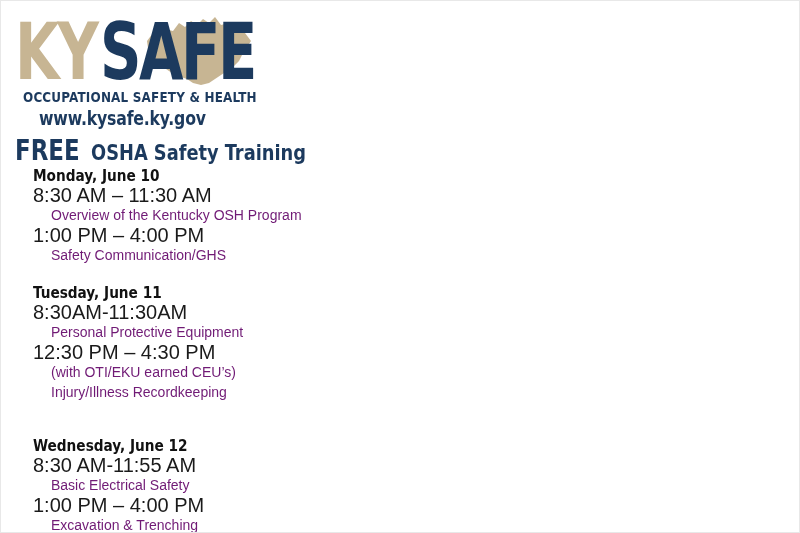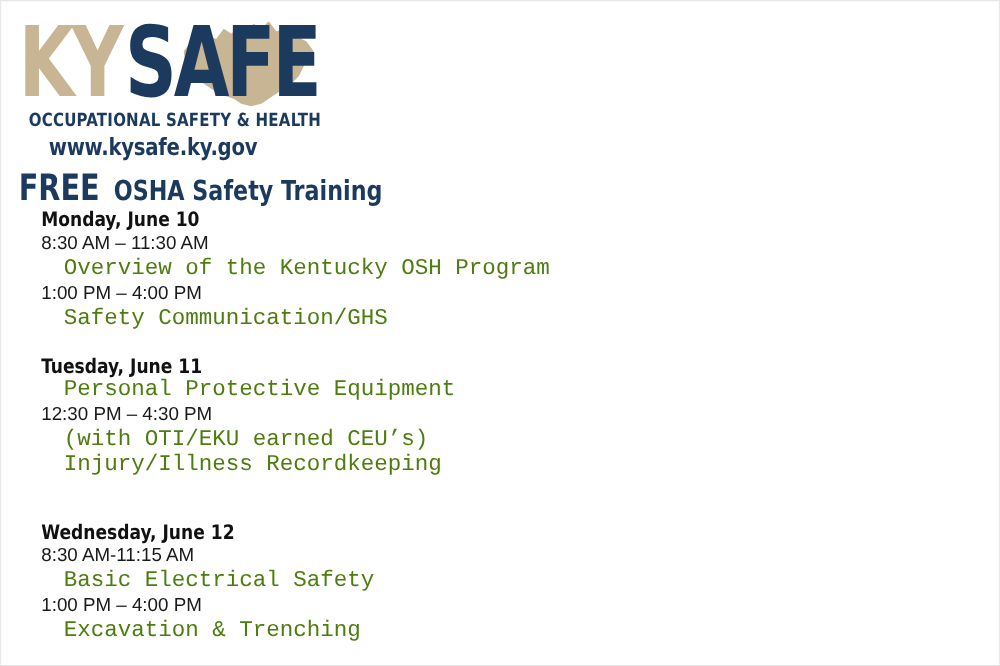--- a/index.html
+++ b/index.html
@@ -134,32 +134,32 @@
     font-weight: bold;
     font-size: 16px;
     line-height: 19px;
     transform: scaleX(0.95);
     transform-origin: left center;
     white-space: nowrap;
     color: #111111;
   }
   .time-line {
     font-family: "Liberation Sans", sans-serif;
-    font-size: 15px;
+    font-size: 20px;
     line-height: 20px;
     white-space: nowrap;
     color: #1a1a1a;
   }
   .course-line {
-    font-family: Liberation Mono, monospace;
-    font-size: 18px;
+    font-family: Liberation Sans, sans-serif;
+    font-size: 14px;
     line-height: 20px;
     padding-left: 18px;
     white-space: nowrap;
-    color: #4d7c0f;
+    color: #701a75;
   }
 </style>
 </head>
 <body>
 
 <div class="page">
 
   <div class="logo-block">
 
     <div class="logo-mark">
@@ -182,27 +182,28 @@
   <div class="schedule">
       <div class="day-block">
         <div class="day-heading">Monday, June 10</div>
         <div class="time-line">8:30 AM – 11:30 AM</div>
         <div class="course-line">Overview of the Kentucky OSH Program</div>
         <div class="time-line">1:00 PM – 4:00 PM</div>
         <div class="course-line">Safety Communication/GHS</div>
       </div>
       <div class="day-block">
         <div class="day-heading">Tuesday, June 11</div>
+        <div class="time-line">8:30AM-11:30AM</div>
         <div class="course-line">Personal Protective Equipment</div>
         <div class="time-line">12:30 PM – 4:30 PM</div>
         <div class="course-line">(with OTI/EKU earned CEU’s)</div>
         <div class="course-line">Injury/Illness Recordkeeping</div>
       </div>
       <div class="day-block">
         <div class="day-heading">Wednesday, June 12</div>
-        <div class="time-line">8:30 AM-11:15 AM</div>
+        <div class="time-line">8:30 AM-11:55 AM</div>
         <div class="course-line">Basic Electrical Safety</div>
         <div class="time-line">1:00 PM – 4:00 PM</div>
         <div class="course-line">Excavation &amp; Trenching</div>
       </div>
     </div>
 
 </div>
 
 </body></html>

